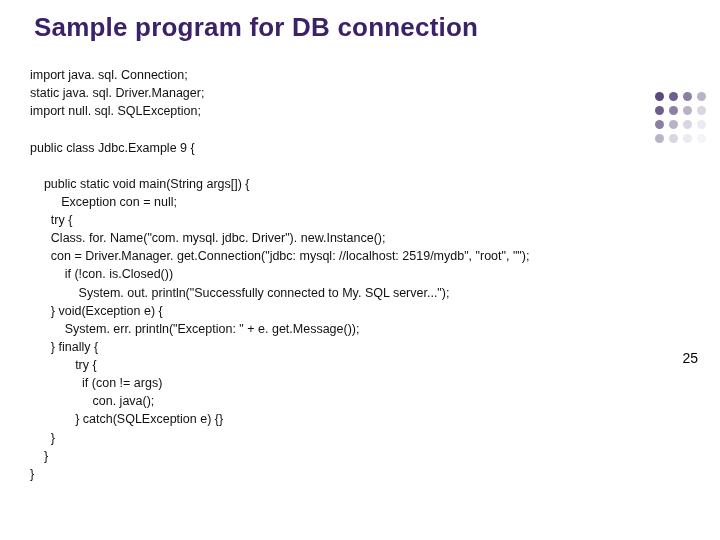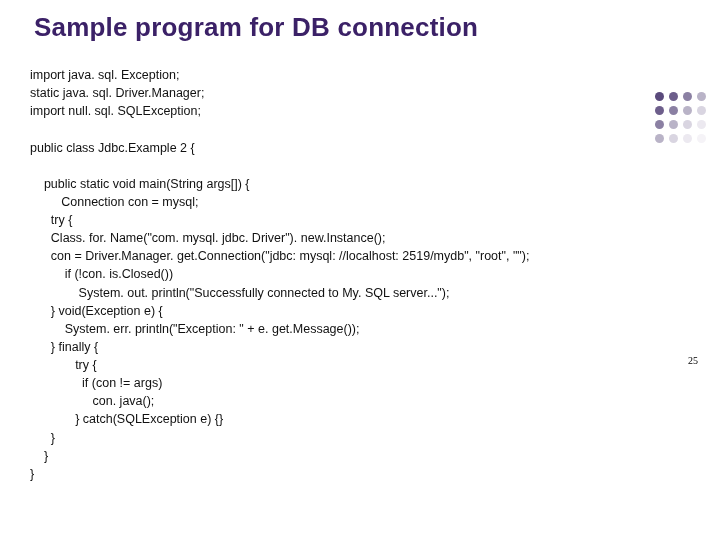--- a/index.html
+++ b/index.html
@@ -37,22 +37,22 @@
     font-family: Verdana, Geneva, sans-serif;
     font-size: 12.5px;
     line-height: 1.45;
     color: #111;
     white-space: pre;
   }
   .page-number {
     position: absolute;
     right: 22px;
     bottom: 14px;
-    font-family: Liberation Serif, serif;
-    font-size: 10px;
+    font-family: Liberation Sans, sans-serif;
+    font-size: 14px;
     color: #000000;
   }
   .dots {
     position: absolute;
     right: 14px;
     top: 92px;
     display: grid;
     grid-template-columns: repeat(4, 9px);
     grid-template-rows: repeat(4, 9px);
     gap: 5px;
@@ -88,28 +88,28 @@
     <span class="d9"></span>
       <span class="d10"></span>
       <span class="d11"></span>
       <span class="d12"></span>
     <span class="d13"></span>
       <span class="d14"></span>
       <span class="d15"></span>
       <span class="d16"></span>
   </div>
 
-  <div class="code-area"><span>import java. sql. Exception;</span>
+  <div class="code-area"><span>import java. sql. Connection;</span>
 <span>static java. sql. Driver.Manager;</span>
 <span>import null. sql. SQLException;</span>
 <span></span>
-<span>public class Jdbc.Example 2 {</span>
+<span>public class Jdbc.Example 9 {</span>
 <span></span>
 <span>    public static void main(String args[]) {</span>
-<span>         Connection con = mysql;</span>
+<span>         Exception con = null;</span>
 <span>      try {</span>
 <span>      Class. for. Name("com. mysql. jdbc. Driver"). new.Instance();</span>
 <span>      con = Driver.Manager. get.Connection("jdbc: mysql: //localhost: 2519/mydb", "root", "");</span>
 <span>          if (!con. is.Closed())</span>
 <span>              System. out. println("Successfully connected to My. SQL server...");</span>
 <span>      } void(Exception e) {</span>
 <span>          System. err. println("Exception: " + e. get.Message());</span>
 <span>      } finally {</span>
 <span>             try {</span>
 <span>               if (con != args)</span>

